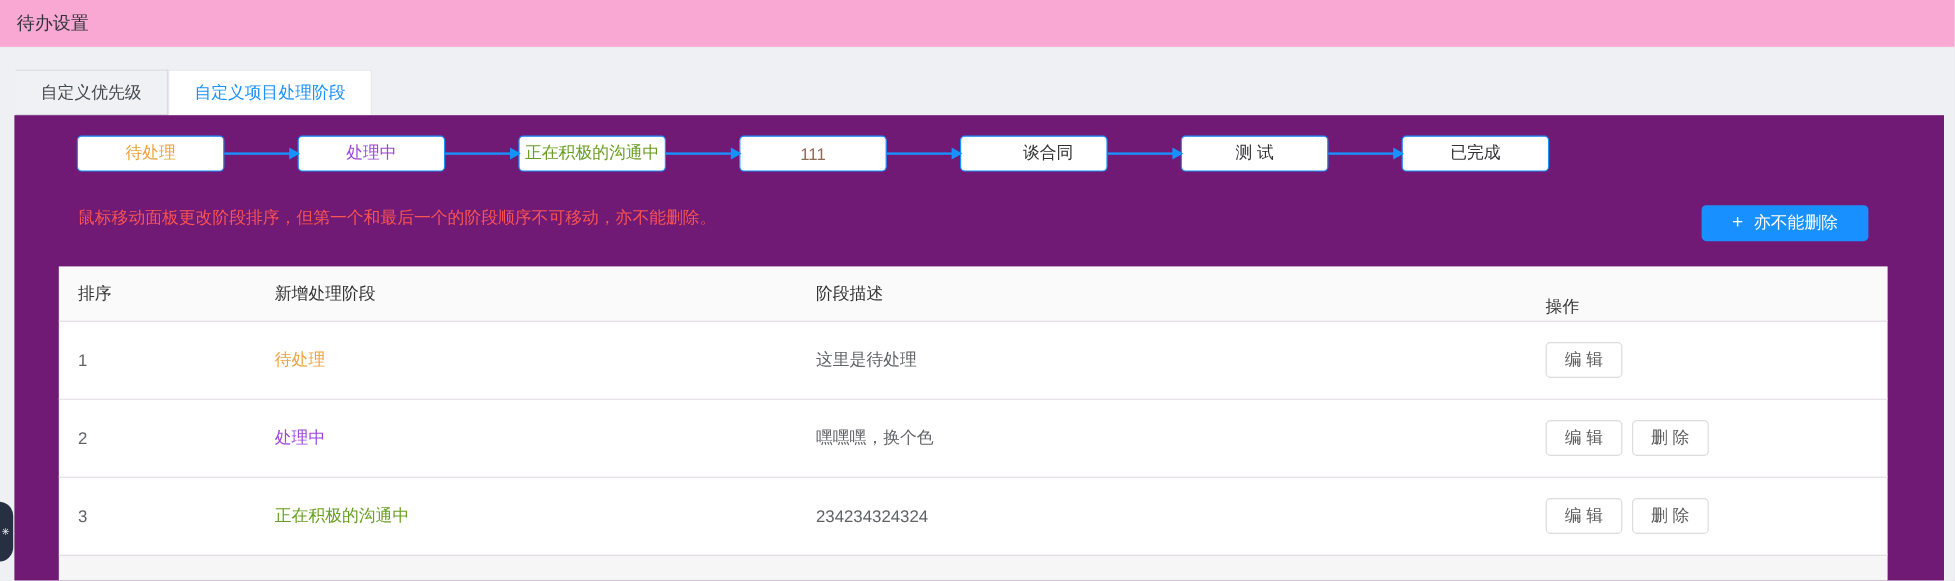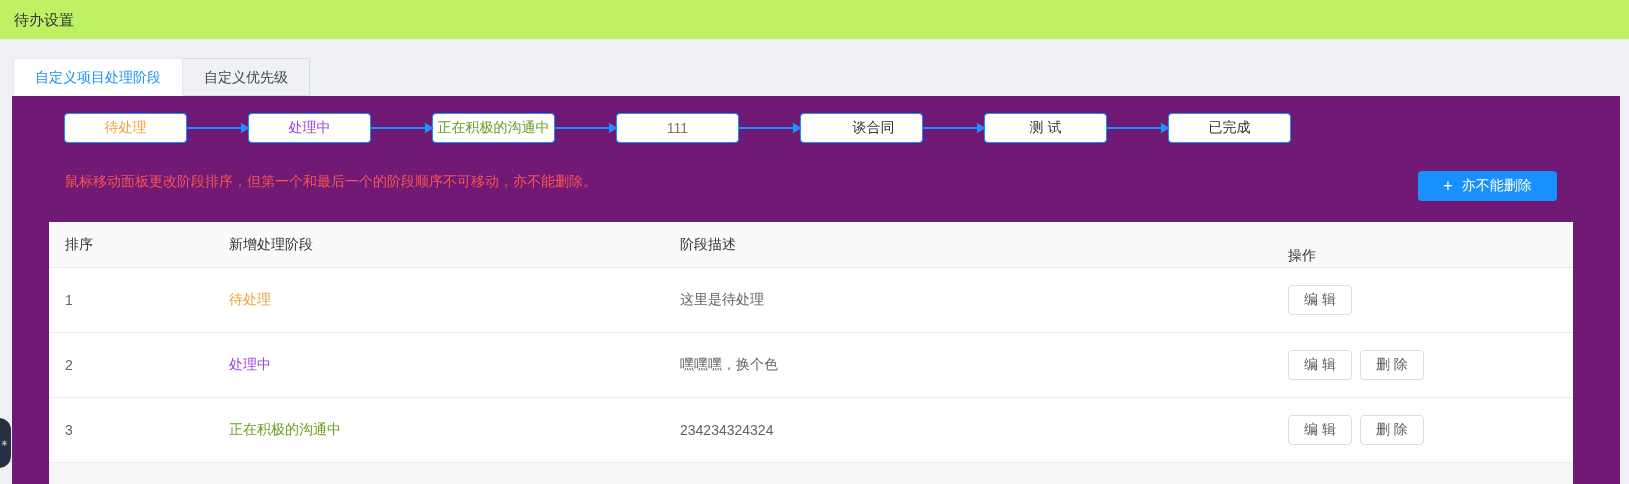--- a/index.html
+++ b/index.html
@@ -1,21 +1,21 @@
 <!DOCTYPE html>
 <html><head>
 <meta charset="utf-8">
 <style>
   * { margin:0; padding:0; box-sizing:border-box; }
   html,body { background:#eef0f4; }
   body { font-family:"Liberation Sans","DejaVu Sans",sans-serif; }
   .page { position:relative; width:1629px; height:484px; background:#eef0f4; overflow:hidden; }
 
   
-  .topbar { position:absolute; top:0; left:0; right:0; height:40px; background:#bef264; border-bottom:1px solid #ededf0;font-family:Liberation Serif, serif; }
+  .topbar { position:absolute; top:0; left:0; right:0; height:40px; background:#f9a8d4; border-bottom:1px solid #ededf0;font-family:Liberation Serif, serif; }
   .page-title { position:absolute; left:14px; top:0; line-height:40px; font-size:15px; color:#2f3338; }
 
   
   .tabs { position:absolute; top:58px; left:13px; display:flex; }
   .tab { height:38px; line-height:37px; padding:0 21px; font-size:14px; cursor:pointer; }
   .tab.active { background:#ffffff; color:#1890ff; border:1px solid #e4e7ed; border-bottom:none; }
   .tab.inactive { background:#f0f1f4; color:#43484f; border:1px solid #d9dce3; border-left:none; }
 
   
   .card { position:absolute; top:96px; left:12px; width:1608px; height:388px; background:#701a75; }
@@ -58,22 +58,22 @@
 </head>
 <body>
 
 <div class="page">
 
   <div class="topbar">
     <div class="page-title">待办设置</div>
   </div>
 
   <div class="tabs">
+    <div class="tab inactive">自定义优先级</div>
     <div class="tab active">自定义项目处理阶段</div>
-    <div class="tab inactive">自定义优先级</div>
   </div>
 
   <div class="card">
 
     <div class="flow">
       <div class="stage-box" style="color: rgb(240, 162, 60);">待处理</div>
       <div class="flow-arrow"></div>
       <div class="stage-box" style="color: rgb(156, 69, 219);">处理中</div>
       <div class="flow-arrow"></div>
       <div class="stage-box" style="color: rgb(104, 159, 34);">正在积极的沟通中</div>

